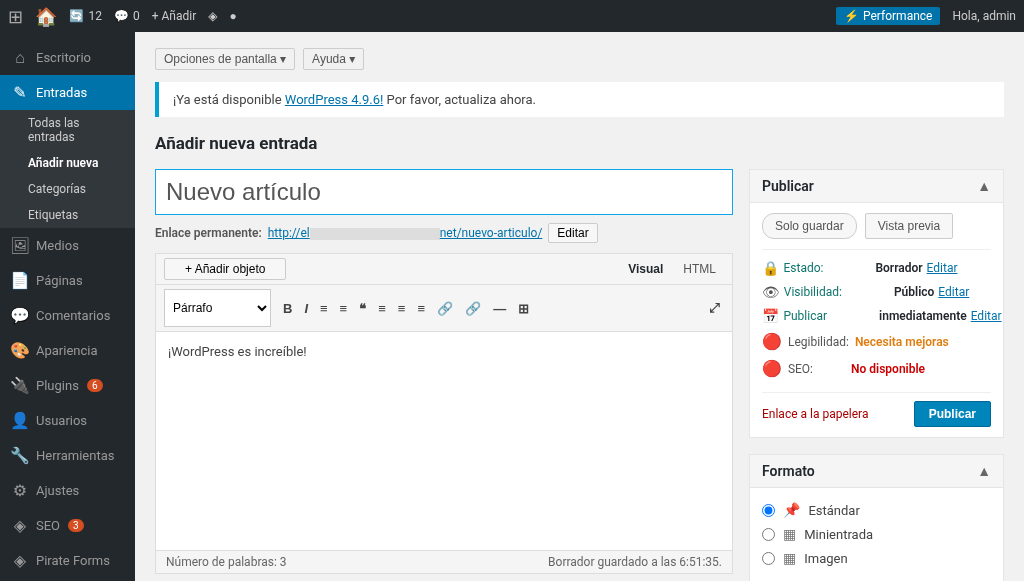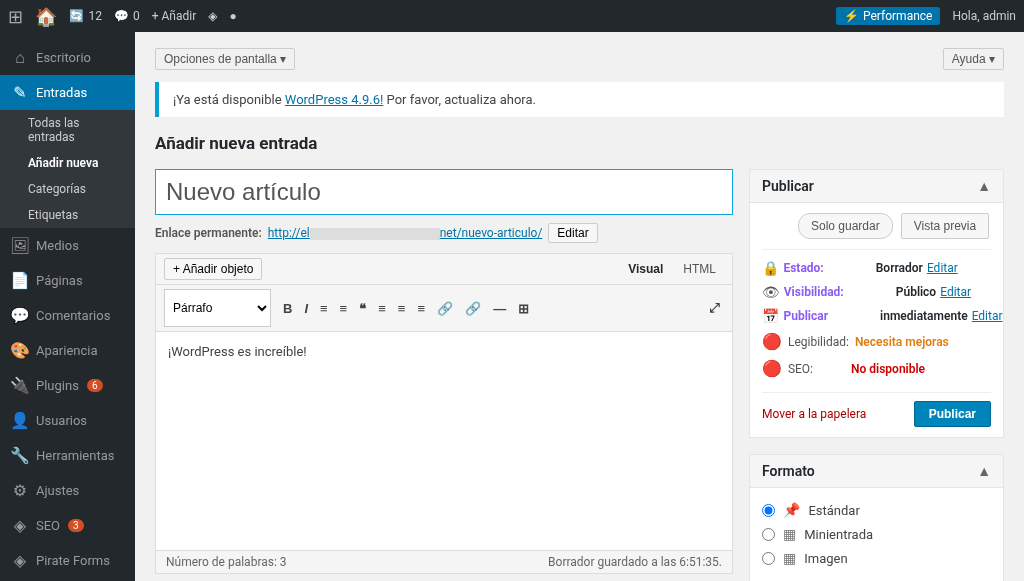--- a/index.html
+++ b/index.html
@@ -69,21 +69,21 @@
     
     .main-content {
       flex: 1;
       padding: 16px 20px;
       overflow-y: auto;
     }
 
     
     .header-bar {
       display: flex;
-      justify-content: space-between;
+      justify-content: flex-start;
       align-items: center;
       gap: 8px;
       margin-bottom: 12px;
     }
     .screen-options-btn, .help-btn {
       background: #f1f1f1;
       border: 1px solid #ccc;
       border-radius: 2px;
       padding: 3px 8px;
       font-size: 12px;
@@ -157,21 +157,21 @@
       align-items: center;
       background: #f5f5f5;
       border: 1px solid #ddd;
       border-bottom: none;
       padding: 4px 8px;
     }
     .add-object-btn {
       background: #f7f7f7;
       border: 1px solid #ccc;
       border-radius: 2px;
-      padding: 3px 8px;
+      padding: 3px 20px;
       font-size: 12px;
       cursor: pointer;
       display: flex;
       align-items: center;
       gap: 4px;
     }
     .view-tabs { display: flex; gap: 4px; }
     .view-tab {
       padding: 2px 8px;
       font-size: 12px;
@@ -259,21 +259,20 @@
       margin-bottom: 10px;
     }
     .btn-save {
       background: #f7f7f7;
       border: 1px solid #ccc;
       border-radius: 12px;
       padding: 5px 12px;
       font-size: 12px;
       cursor: pointer;
       color: #555;
-      margin-left: 36px;
     }
     .btn-preview {
       background: #f7f7f7;
       border: 1px solid #ccc;
       border-radius: 2px;
       padding: 5px 12px;
       font-size: 12px;
       cursor: pointer;
       color: #555;
     }
@@ -283,21 +282,21 @@
       border-radius: 2px;
       padding: 5px 14px;
       font-size: 12px;
       cursor: pointer;
       color: #fff;
       font-weight: 600;
     }
 
     .publish-info { font-size: 12px; color: #555; padding: 6px 0; border-top: 1px solid #eee; }
     .publish-info-row { display: flex; align-items: center; gap: 4px; padding: 4px 0; }
-    .publish-info-row .label { color: #8b5cf6; font-weight: bold; }
+    .publish-info-row .label { color: #0f766e; }
     .publish-info-row .val { font-weight: 600; color: #23282d; margin-left: 48px; }
     .publish-info-row a { color: #0073aa; cursor: pointer; }
     .publish-info-row .icon-sm { font-size: 14px; }
     .trash-link { color: #a00; cursor: pointer; font-size: 12px; }
     .publish-footer { display: flex; justify-content: space-between; align-items: center; padding-top: 8px; border-top: 1px solid #eee; margin-top: 4px; }
 
     
     .seo-row { display: flex; align-items: center; gap: 6px; padding: 4px 0; font-size: 12px; }
     .seo-icon { font-size: 16px; }
     .seo-red { color: #cc0000; font-weight: 600; padding-left: 32px; }
@@ -511,21 +510,21 @@
                 <span class="seo-orange">Necesita mejoras</span>
               </div>
               <div class="seo-row">
                 <span class="seo-icon">🔴</span>
                 <span>SEO:</span>
                 <span class="seo-red">No disponible</span>
               </div>
             </div>
 
             <div class="publish-footer">
-              <a class="trash-link">Mover a la papelera</a>
+              <a class="trash-link">Enlace a la papelera</a>
               <button class="btn-publish">Publicar</button>
             </div>
           </div>
         </div>
 
         <div class="meta-box">
           <div class="meta-box-header">
             <span>Formato</span>
             <span class="meta-box-collapse">▲</span>
           </div>

